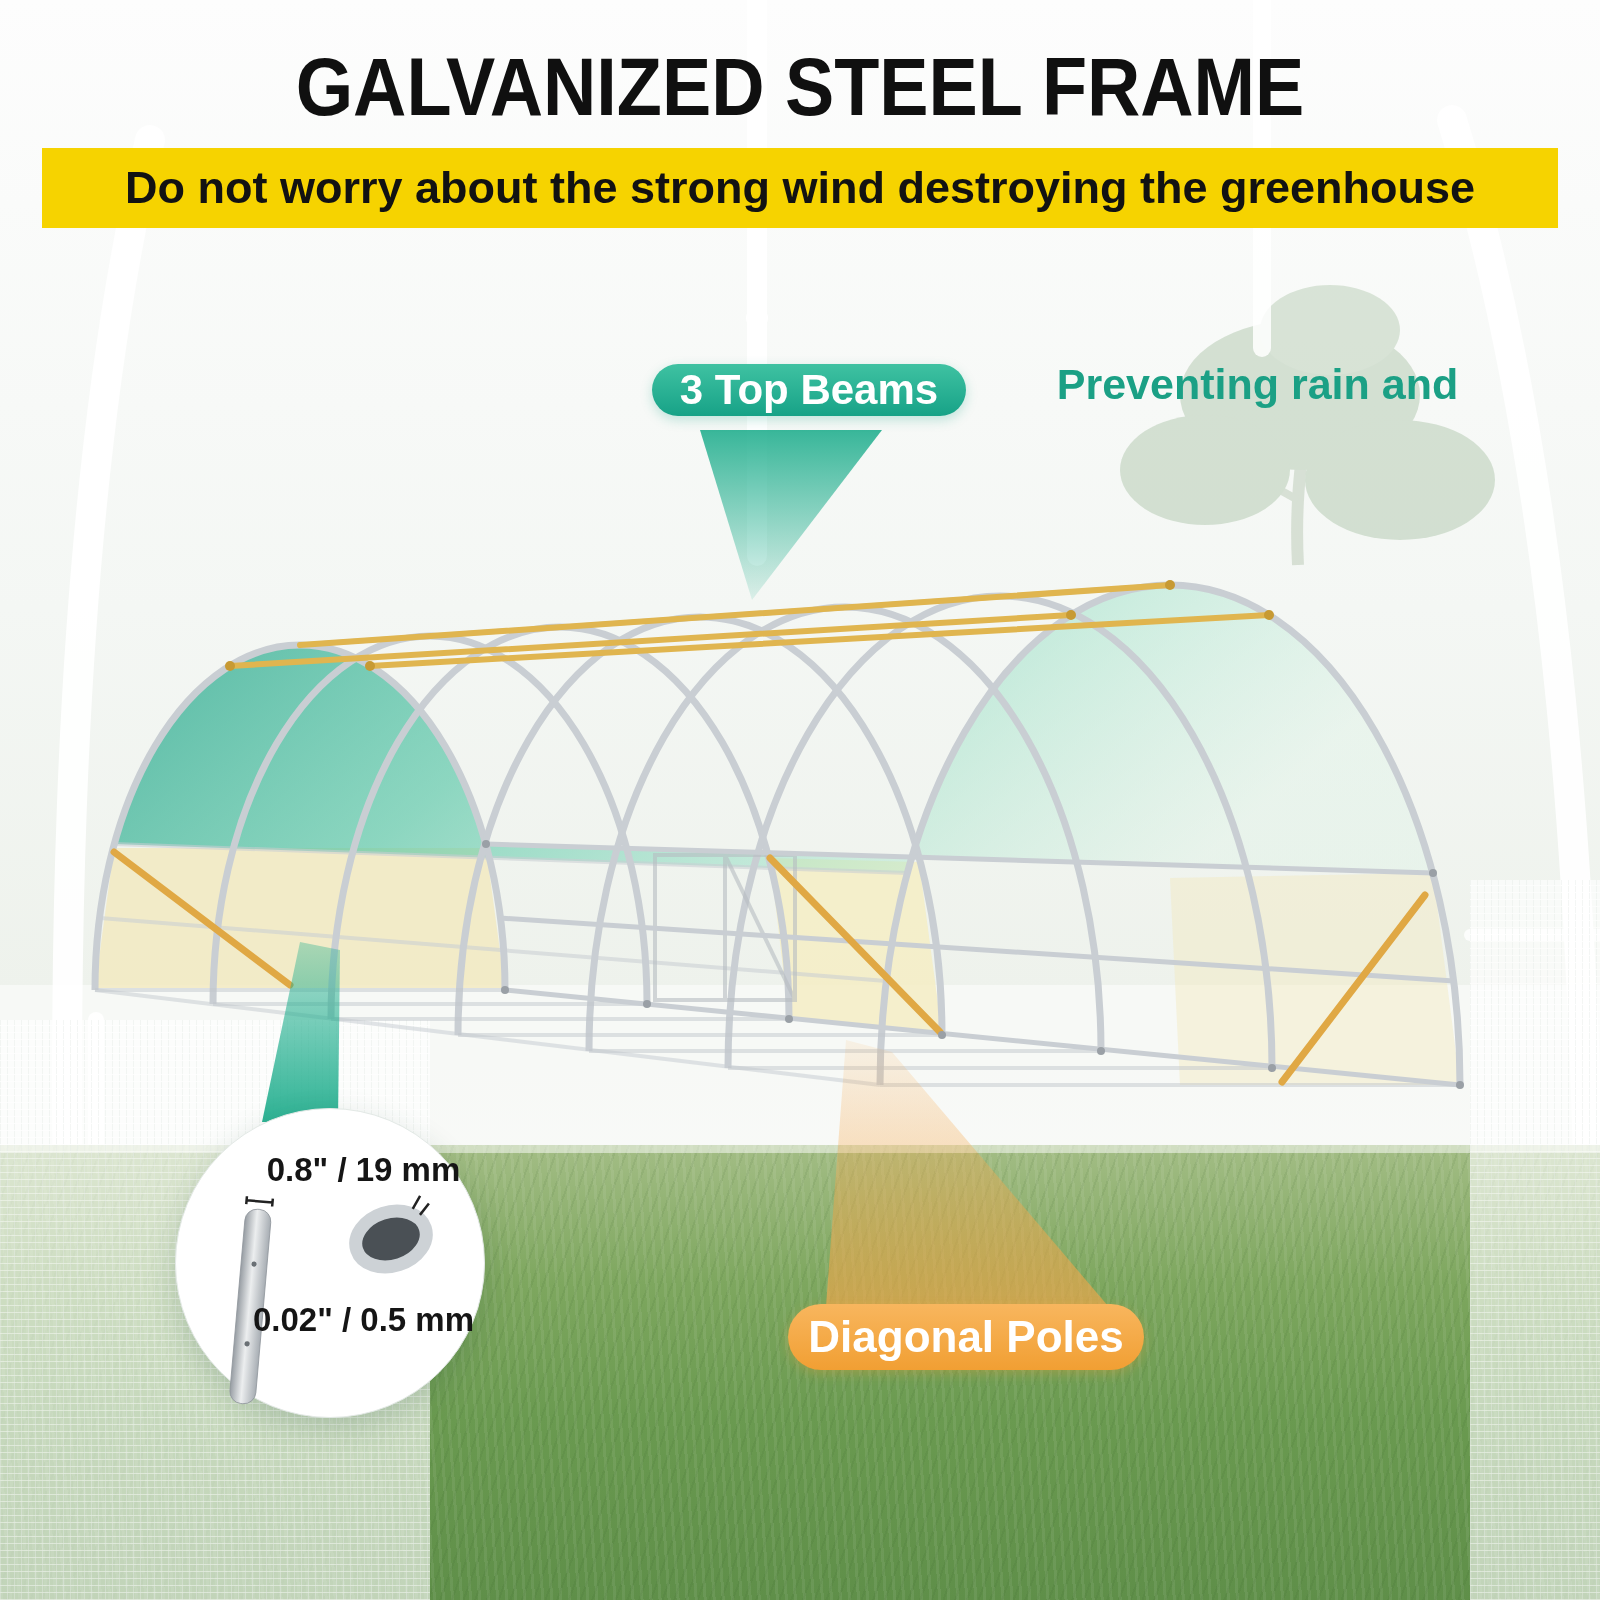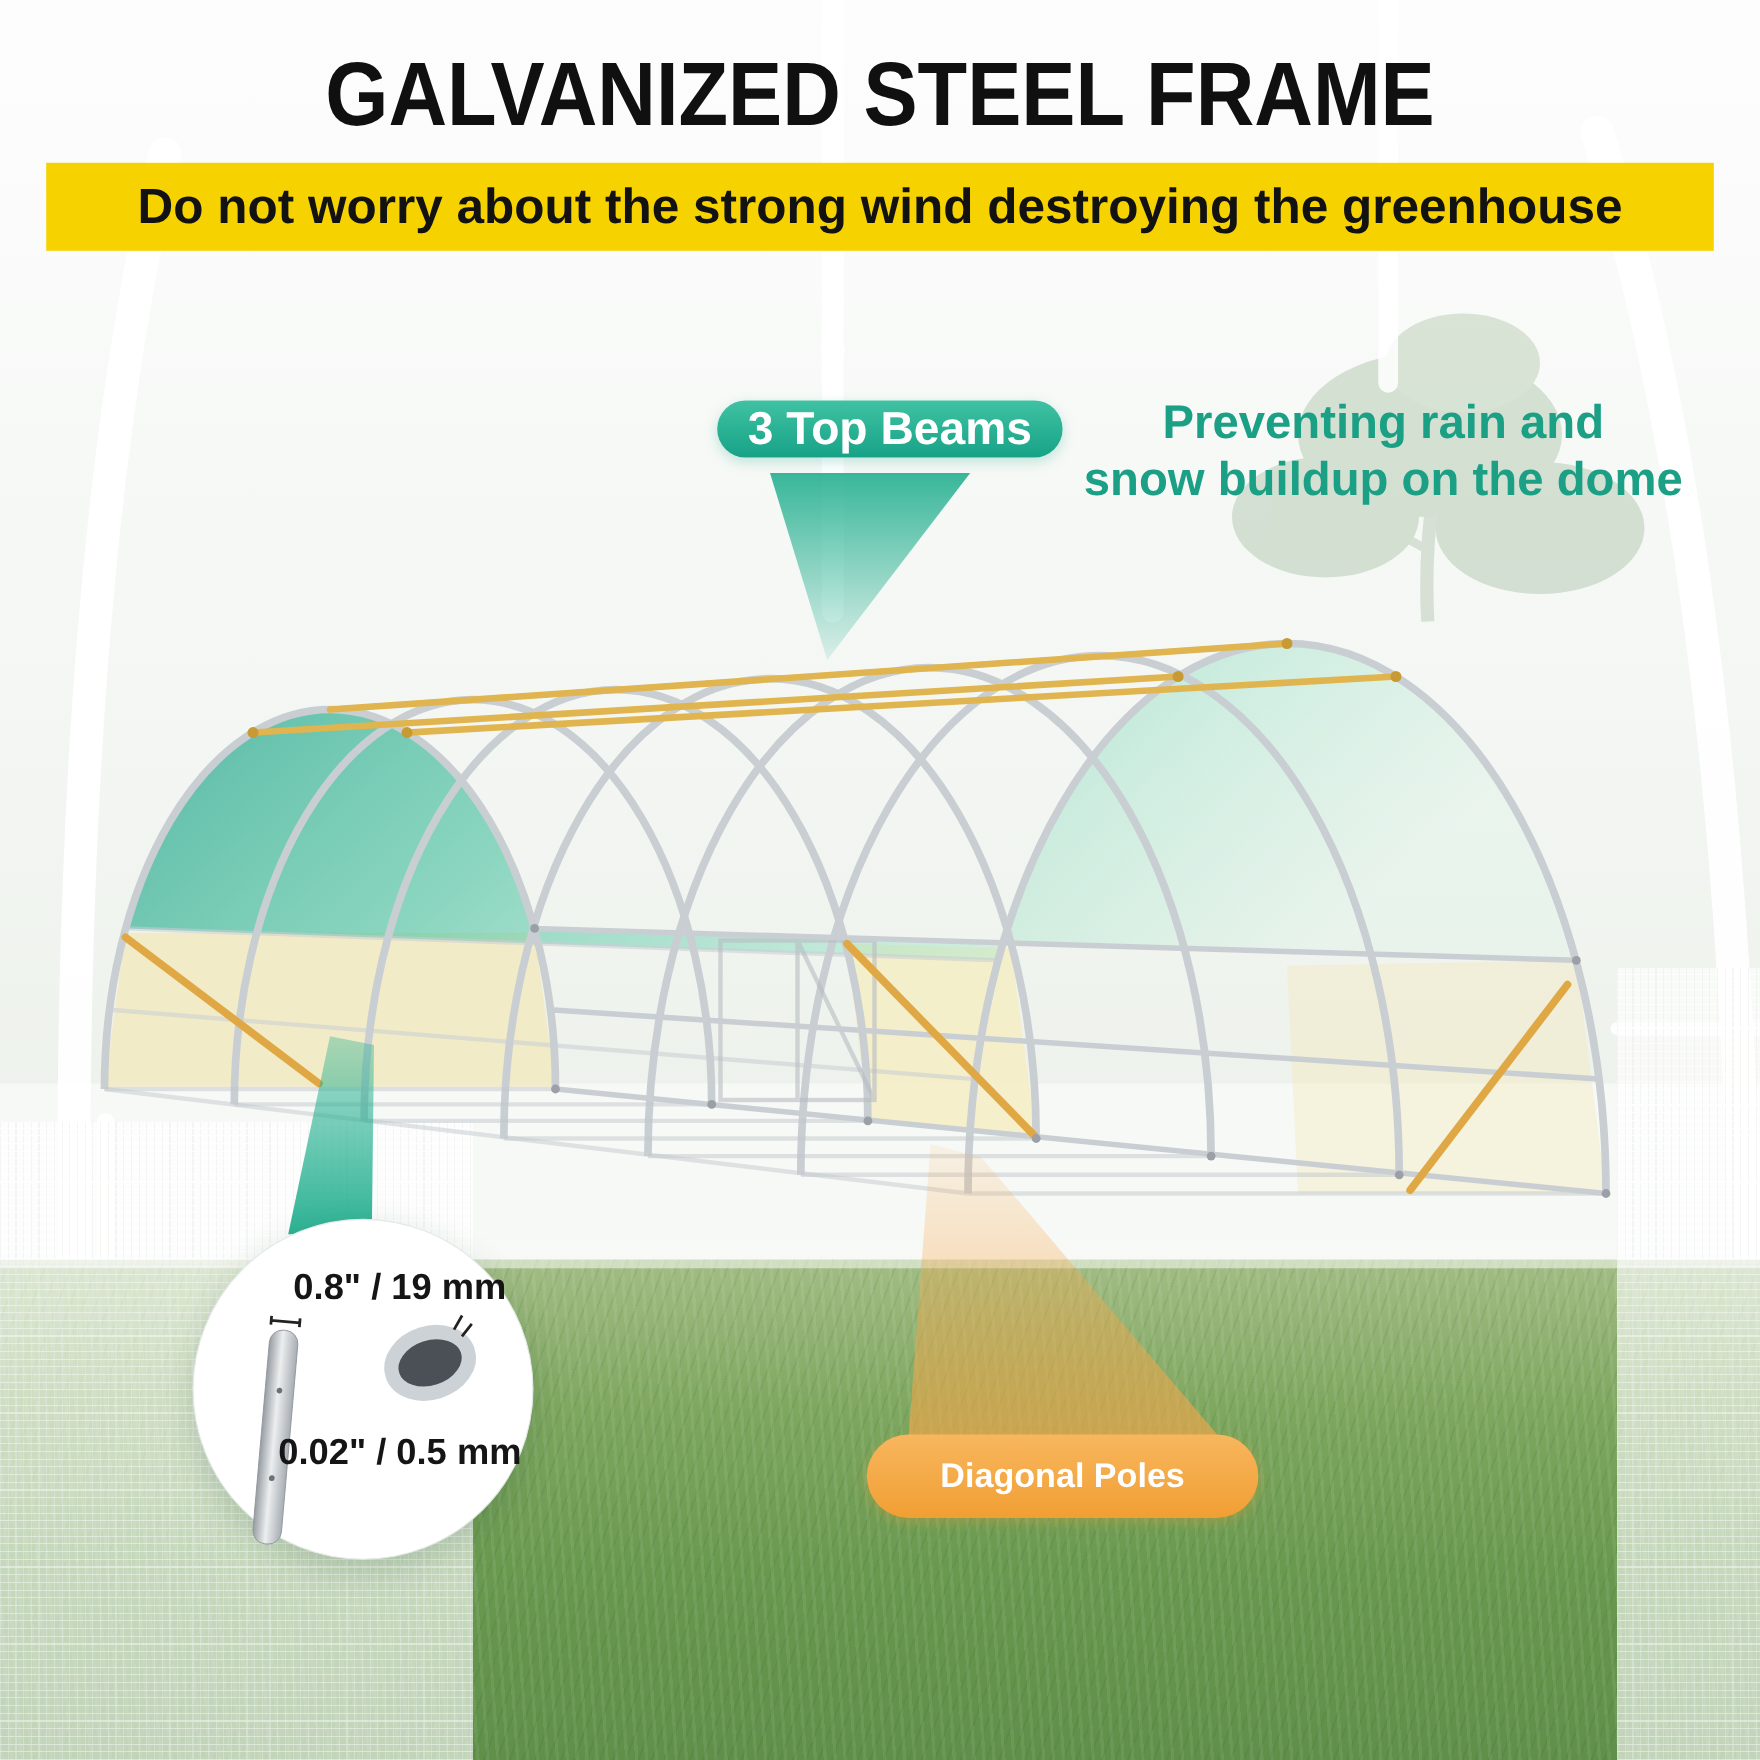--- a/index.html
+++ b/index.html
@@ -28,21 +28,21 @@
          background-image:repeating-linear-gradient(0deg,rgba(255,255,255,.85) 0 1px,transparent 1px 7px),
                           repeating-linear-gradient(90deg,rgba(228,234,230,.85) 0 1px,transparent 1px 7px);}
   .mesh-left{left:0;top:1020px;width:430px;height:580px;}
   .mesh-right{left:1470px;top:880px;width:130px;height:720px;}
 
   
   .pill{position:absolute;display:flex;align-items:center;justify-content:center;
         color:#fff;font-weight:700;border-radius:44px;white-space:nowrap;}
   .pill-teal{left:652px;top:364px;width:314px;height:52px;font-size:42px;
         background:linear-gradient(180deg,#3fc2a2,var(--teal,#17a287));box-shadow:0 4px 12px rgba(23,162,135,.25);}
-  .pill-orange{left:788px;top:1304px;width:356px;height:76px;font-size:31px;
+  .pill-orange{left:788px;top:1304px;width:356px;height:66px;font-size:44px;
         background:linear-gradient(180deg,#f8b65e,var(--orange,#F19F33));box-shadow:0 4px 12px rgba(241,159,51,.3);}
   .dome-note{position:absolute;left:985px;top:358px;width:545px;text-align:center;
         color:var(--teal_text,#1ba085);font-size:43px;font-weight:800;line-height:52px;}
 
   
   .circle{position:absolute;left:175px;top:1108px;width:308px;height:308px;border-radius:50%;
           background:#ffffff;border:1px solid #e3e9e6;box-shadow:0 10px 30px rgba(40,80,60,.18);}
   .measure{position:absolute;font-size:33px;font-weight:800;color:#151515;text-align:center;white-space:nowrap;}
   .measure-diameter{left:70px;top:42px;width:235px;}
   .measure-thickness{left:70px;top:192px;width:235px;}
@@ -196,21 +196,20 @@
     <polygon points="300,942 340,950 338,1122 262,1122" fill="url(#tealFade2)"></polygon>
     <polygon points="846,1040 892,1052 1108,1306 826,1306" fill="url(#orangeFade)"></polygon>
   </svg>
 
   <div class="title">GALVANIZED STEEL FRAME</div>
   <div class="banner">Do not worry about the strong wind destroying the greenhouse</div>
 
   <div class="pill pill-teal">3 Top Beams</div>
   <div class="dome-note">
     <div>Preventing rain and</div>
-    <div>snow buildup on the dome</div>
   </div>
   <div class="pill pill-orange">Diagonal Poles</div>
 
   <div class="circle">
     <svg width="308" height="308" style="position:absolute;left:0;top:0;">
       <g transform="rotate(5 75 190)">
         <path d="M62,88 V96 M88,88 V96 M62,92 H88" stroke="#222" stroke-width="2.5" fill="none"></path>
         <rect x="62" y="100" width="26" height="195" rx="12" fill="url(#poleGrad2)" stroke="#8f959b" stroke-width="0.8"></rect>
         <circle cx="75" cy="155" r="2.6" fill="#6a7075"></circle>
         <circle cx="75" cy="235" r="2.6" fill="#6a7075"></circle>

